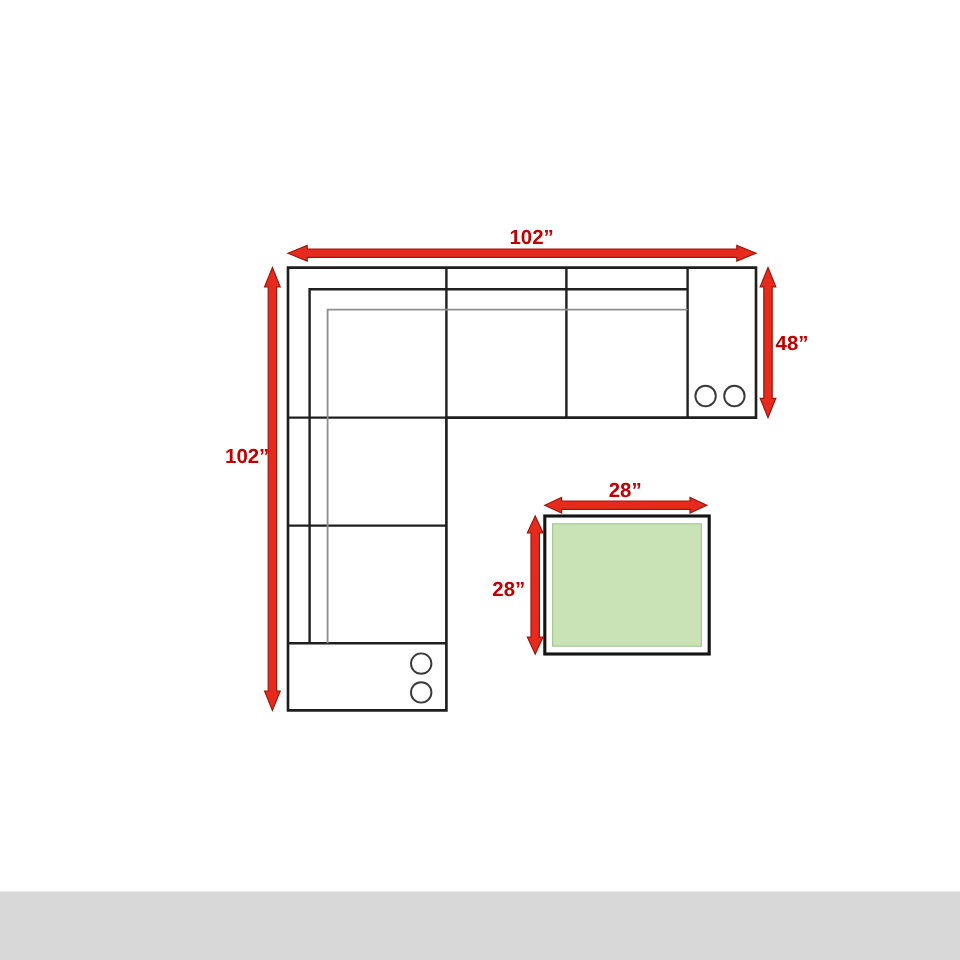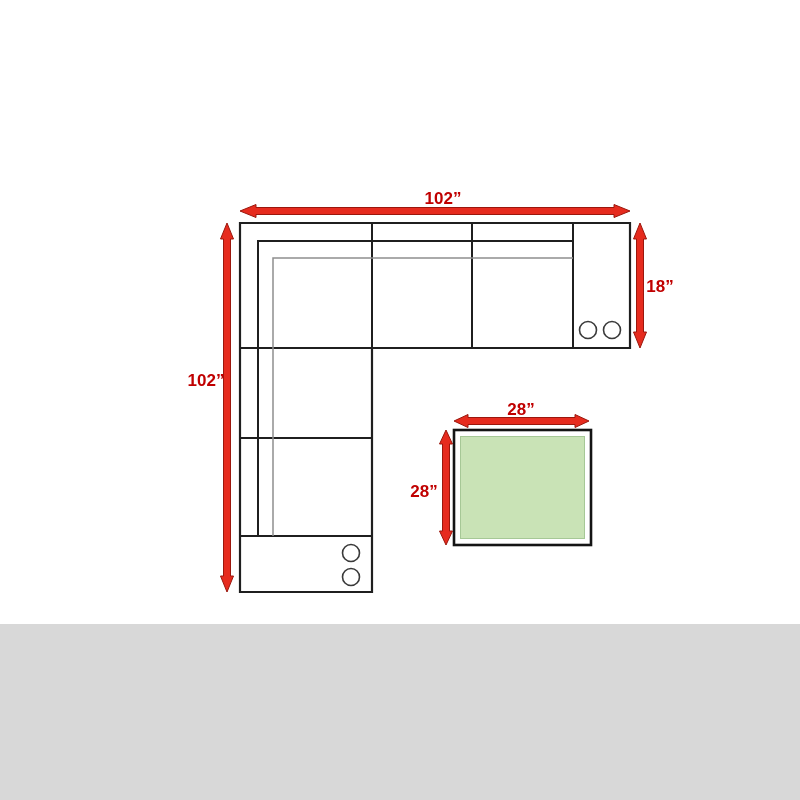--- a/index.html
+++ b/index.html
@@ -9,21 +9,21 @@
     --ottoman-green:#c9e3b6;
     --ottoman-green-edge:#a6c896;
     --line-black:#1f1f1f;
     --line-gray:#8e8e8e;
     --bg:#ffffff;
   }
   html,body{margin:0;padding:0;}
   body{background:#d8d8d8;font-family:"Liberation Sans",sans-serif;}
   .canvas{
     position:relative;
-    width:800px;height:624px;
+    width:800px;height:743px;
     background:var(--bg);
     margin:0 auto;
     overflow:hidden;
   }
   .diagram-svg{position:absolute;left:0;top:0;}
   .outline{fill:#ffffff;stroke:var(--line-black);stroke-width:2.2;}
   .divider{stroke:var(--line-black);stroke-width:2;fill:none;}
   .backrest-black{stroke:var(--line-black);stroke-width:2;fill:none;}
   .backrest-gray{stroke:var(--line-gray);stroke-width:1.5;fill:none;}
   .cupholder{fill:#ffffff;stroke:#3a3a3a;stroke-width:1.6;}
@@ -77,19 +77,19 @@
 
     <polygon class="dim-arrow" points="454,421 468,414.5 468,417.5 575,417.5 575,414.5 589,421 575,427.5 575,424.5 468,424.5 468,427.5"></polygon>
 
     <polygon class="dim-arrow" points="446,430 452.5,444 449.5,444 449.5,531 452.5,531 446,545 439.5,531 442.5,531 442.5,444 439.5,444"></polygon>
   </svg>
 
   <div class="dim-label" style="left:443px;top:198px;">102”</div>
 
   <div class="dim-label" style="left:206px;top:380px;">102”</div>
 
-  <div class="dim-label" style="left:660px;top:286px;">18”</div>
+  <div class="dim-label" style="left:660px;top:286px;">48”</div>
 
   <div class="dim-label" style="left:521px;top:409px;">28”</div>
 
   <div class="dim-label" style="left:424px;top:491px;">28”</div>
 
 </div>
 
 </body></html>

